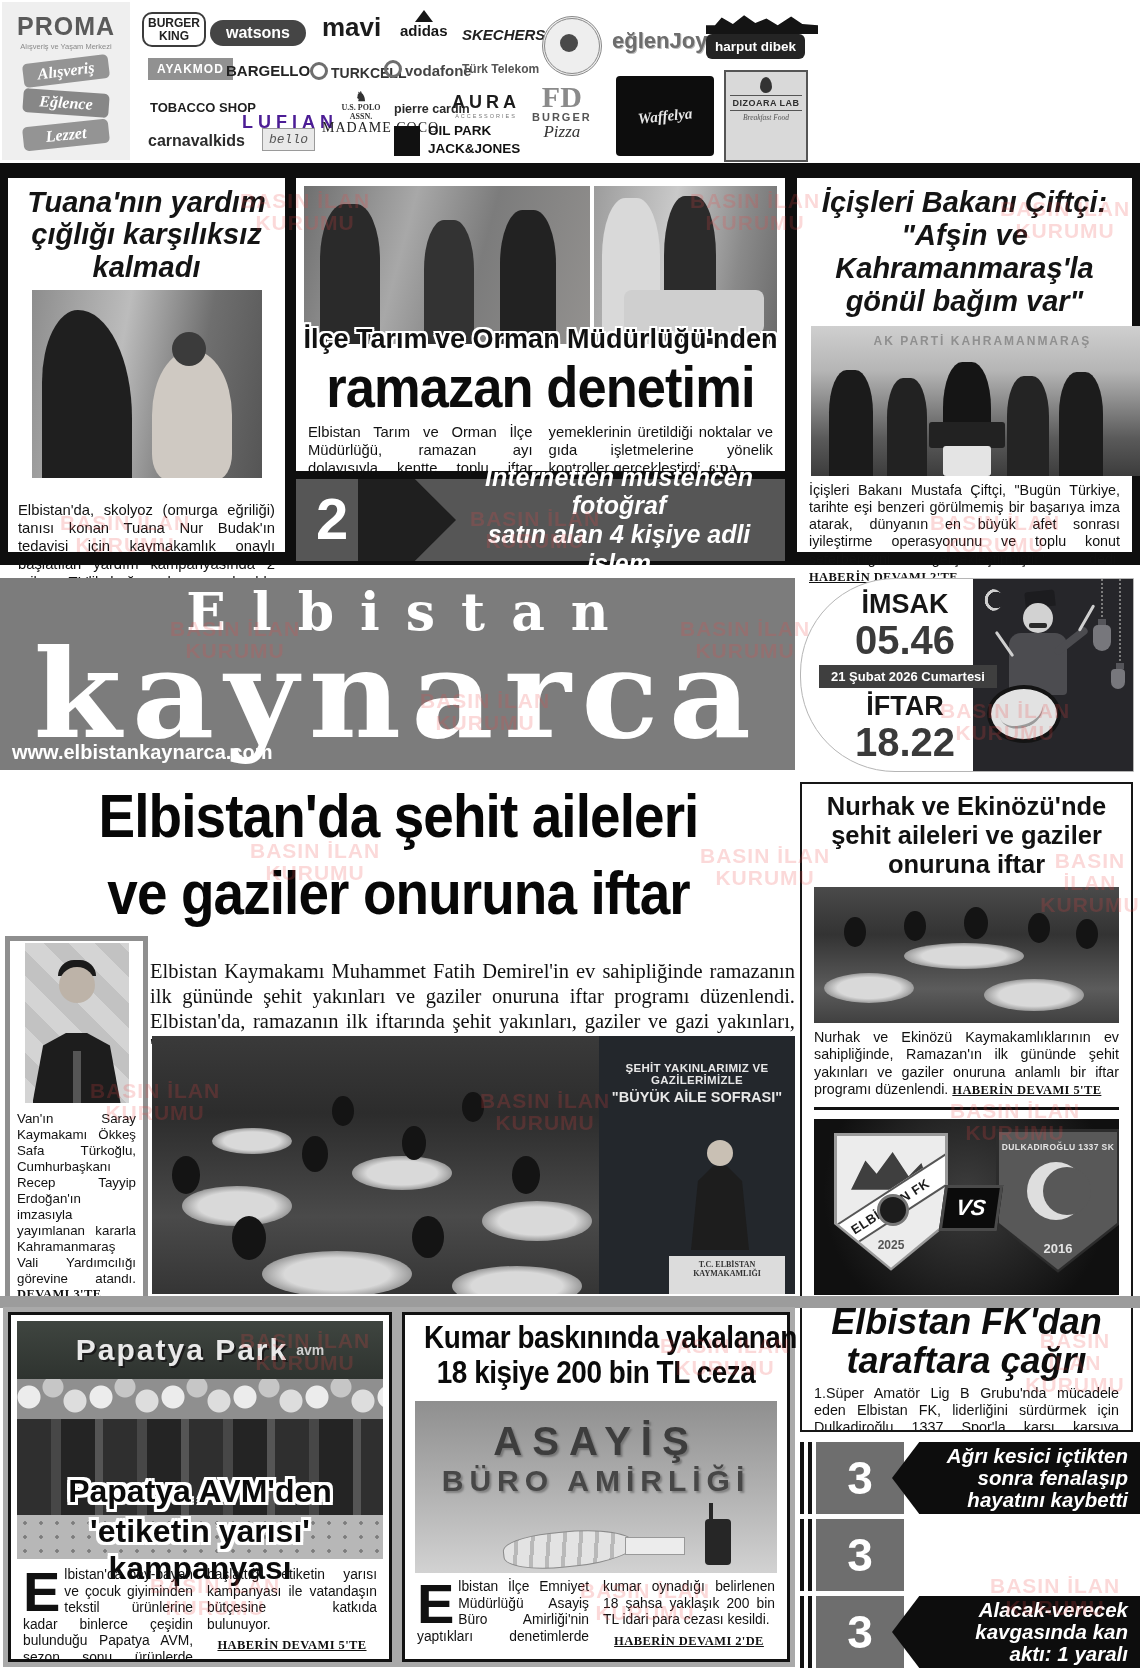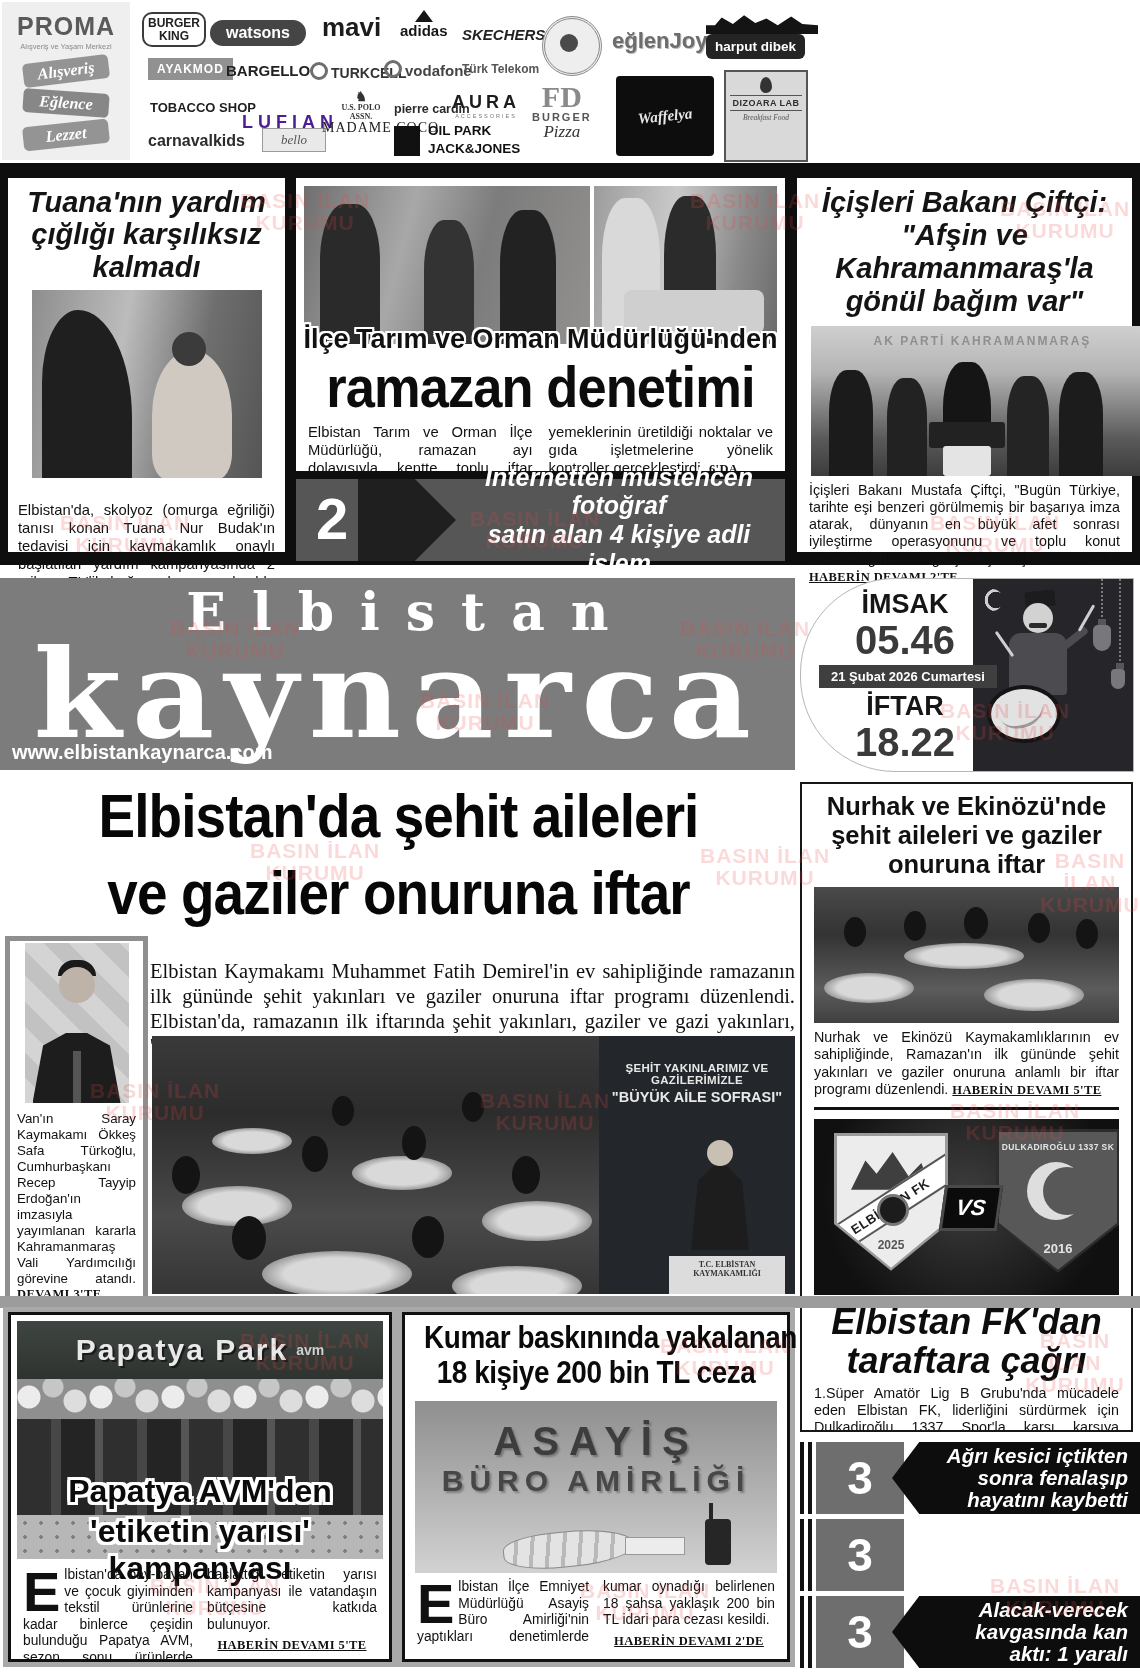--- a/index.html
+++ b/index.html
@@ -35,22 +35,22 @@
   .tobacco{position:absolute;left:150px;top:100px;font-weight:800;font-size:13px;color:#1e1e1e;}
   .lufian{position:absolute;left:242px;top:112px;font-weight:600;font-size:18px;letter-spacing:5px;color:#4c1d95;}
   .uspolo{position:absolute;left:336px;top:90px;font-family:"Liberation Serif",serif;font-weight:bold;font-size:8px;
           text-align:center;width:50px;color:#333;line-height:1.1;}
   .uspolo .horse{font-size:13px;}
   .pierre{position:absolute;left:394px;top:102px;font-weight:bold;font-size:12.5px;color:#2a2a2a;}
   .aura{position:absolute;left:452px;top:92px;text-align:center;color:#1c1c1c;}
   .aura .a1{font-weight:600;font-size:18px;letter-spacing:4px;}
   .aura .a2{font-size:5.5px;letter-spacing:2px;color:#777;}
   .carnaval{position:absolute;left:148px;top:132px;font-weight:800;font-size:16px;color:#2c2c2c;}
-  .bello{position:absolute;left:262px;top:128px;border:1px solid #9a9a9a;background:#e9e9e9;padding:3px 18px;
-         font-family:Liberation Serif, serif;font-style:italic;font-size:13px;color:#555;}
+  .bello{position:absolute;left:262px;top:128px;border:1px solid #9a9a9a;background:#e9e9e9;padding:3px 6px;
+         font-family:Liberation Mono, monospace;font-style:italic;font-size:13px;color:#555;}
   .madame{position:absolute;left:322px;top:120px;font-family:"Liberation Serif",serif;font-size:14px;
           letter-spacing:1px;text-align:center;line-height:1.15;color:#222;}
   .jjlogo{position:absolute;left:394px;top:126px;width:26px;height:30px;background:#111;}
   .oilstack{position:absolute;left:428px;top:122px;font-weight:800;font-size:13.5px;line-height:1.3;color:#111;}
   .ornate{position:absolute;left:542px;top:16px;width:54px;height:54px;border:3px double #8a8a8a;border-radius:50%;background:#eee;}
   .ornate::after{content:"";position:absolute;left:15px;top:15px;width:18px;height:18px;border-radius:50%;background:#4a4a4a;}
   .eglen{position:absolute;left:612px;top:28px;font-weight:800;font-size:22px;color:#6d6d6d;
          text-shadow:1px 1px 0 #bbb;}
   .castle{position:absolute;left:706px;top:12px;width:112px;height:22px;background:#141414;
           clip-path:polygon(0 100%,0 60%,8% 60%,14% 25%,24% 55%,34% 15%,44% 50%,54% 30%,64% 60%,76% 20%,86% 55%,100% 60%,100% 100%);}

